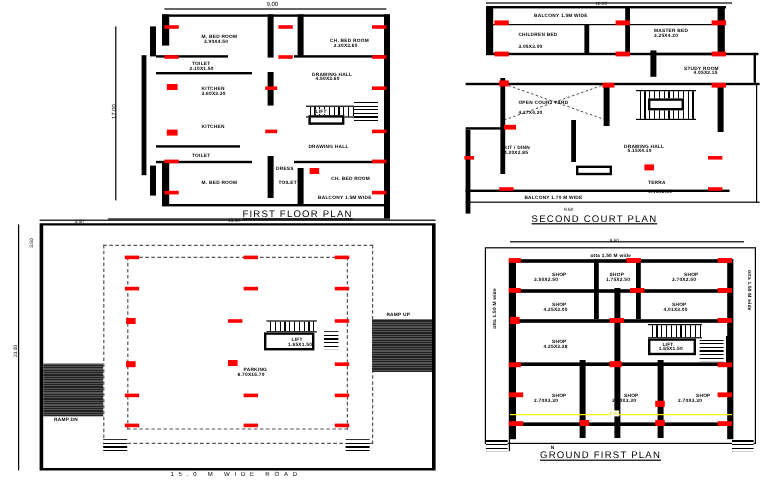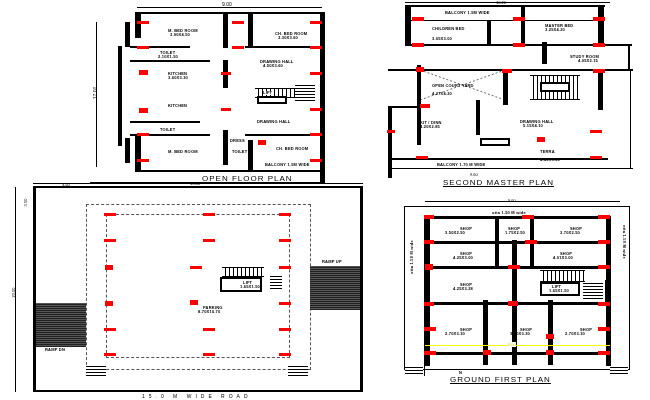--- a/index.html
+++ b/index.html
@@ -84,21 +84,21 @@
   <div class="lbl" style="left:263px;top:91px;background:#fff;">LIFT</div>
   <div class="lbl" style="left:168px;top:104px;">KITCHEN</div>
   <div class="lbl" style="left:257px;top:120px;">DRAWING HALL</div>
   <div class="lbl" style="left:160px;top:128px;">TOILET</div>
   <div class="lbl" style="left:230px;top:139px;">DRESS</div>
   <div class="lbl" style="left:168px;top:150px;">M. BED ROOM</div>
   <div class="lbl" style="left:232px;top:150px;">TOILET</div>
   <div class="lbl" style="left:276px;top:147px;">CH. BED ROOM</div>
   <div class="lbl" style="left:265px;top:163px;">BALCONY 1.5M WIDE</div>
 
-  <div class="title" style="left:202px;top:174px;">OPEN FLOOR PLAN</div>
+  <div class="title" style="left:202px;top:174px;">FIRST FLOOR PLAN</div>
 </div>
 
 <div>
   <div class="thin" style="left:405px;top:2px;width:205px;height:1px;"></div>
   <div class="dim" style="left:496px;top:0px;font-size:4px;">10.20</div>
 
   <div class="wall" style="left:405px;top:5px;width:6px;height:40px;"></div>
   <div class="wall" style="left:598px;top:5px;width:6px;height:40px;"></div>
   <div class="wall" style="left:521px;top:5px;width:4px;height:40px;"></div>
   <div class="wall" style="left:487px;top:20px;width:4px;height:25px;"></div>
@@ -157,21 +157,21 @@
   <div class="lbl" style="left:432px;top:92px;">4.27X4.20</div>
   <div class="lbl" style="left:420px;top:121px;">KIT / DINN</div>
   <div class="lbl" style="left:420px;top:125px;">4.20X2.85</div>
   <div class="lbl" style="left:520px;top:120px;">DRAWING HALL</div>
   <div class="lbl" style="left:523px;top:124px;">5.15X4.10</div>
   <div class="lbl" style="left:540px;top:150px;">TERRA</div>
   <div class="lbl" style="left:540px;top:158px;">4.40X3.60</div>
   <div class="lbl" style="left:437px;top:163px;">BALCONY 1.70 M WIDE</div>
 
   <div class="dim" style="left:470px;top:172px;font-size:4px;">9.60</div>
-  <div class="title" style="left:443px;top:178px;">SECOND MASTER PLAN</div>
+  <div class="title" style="left:443px;top:178px;">SECOND COURT PLAN</div>
 </div>
 
 <div>
   <div class="thin" style="left:33px;top:183px;width:330px;height:1px;"></div>
   <div class="dim" style="left:62px;top:182px;font-size:4px;">3.50</div>
   <div class="dim" style="left:190px;top:181px;font-size:4px;">15.00</div>
   <div class="thin" style="left:15px;top:187px;width:1px;height:205px;"></div>
   <div class="dim" style="left:8px;top:290px;transform:rotate(-90deg);font-size:4px;">23.00</div>
   <div class="dim" style="left:22px;top:200px;transform:rotate(-90deg);font-size:4px;">3.50</div>
 

